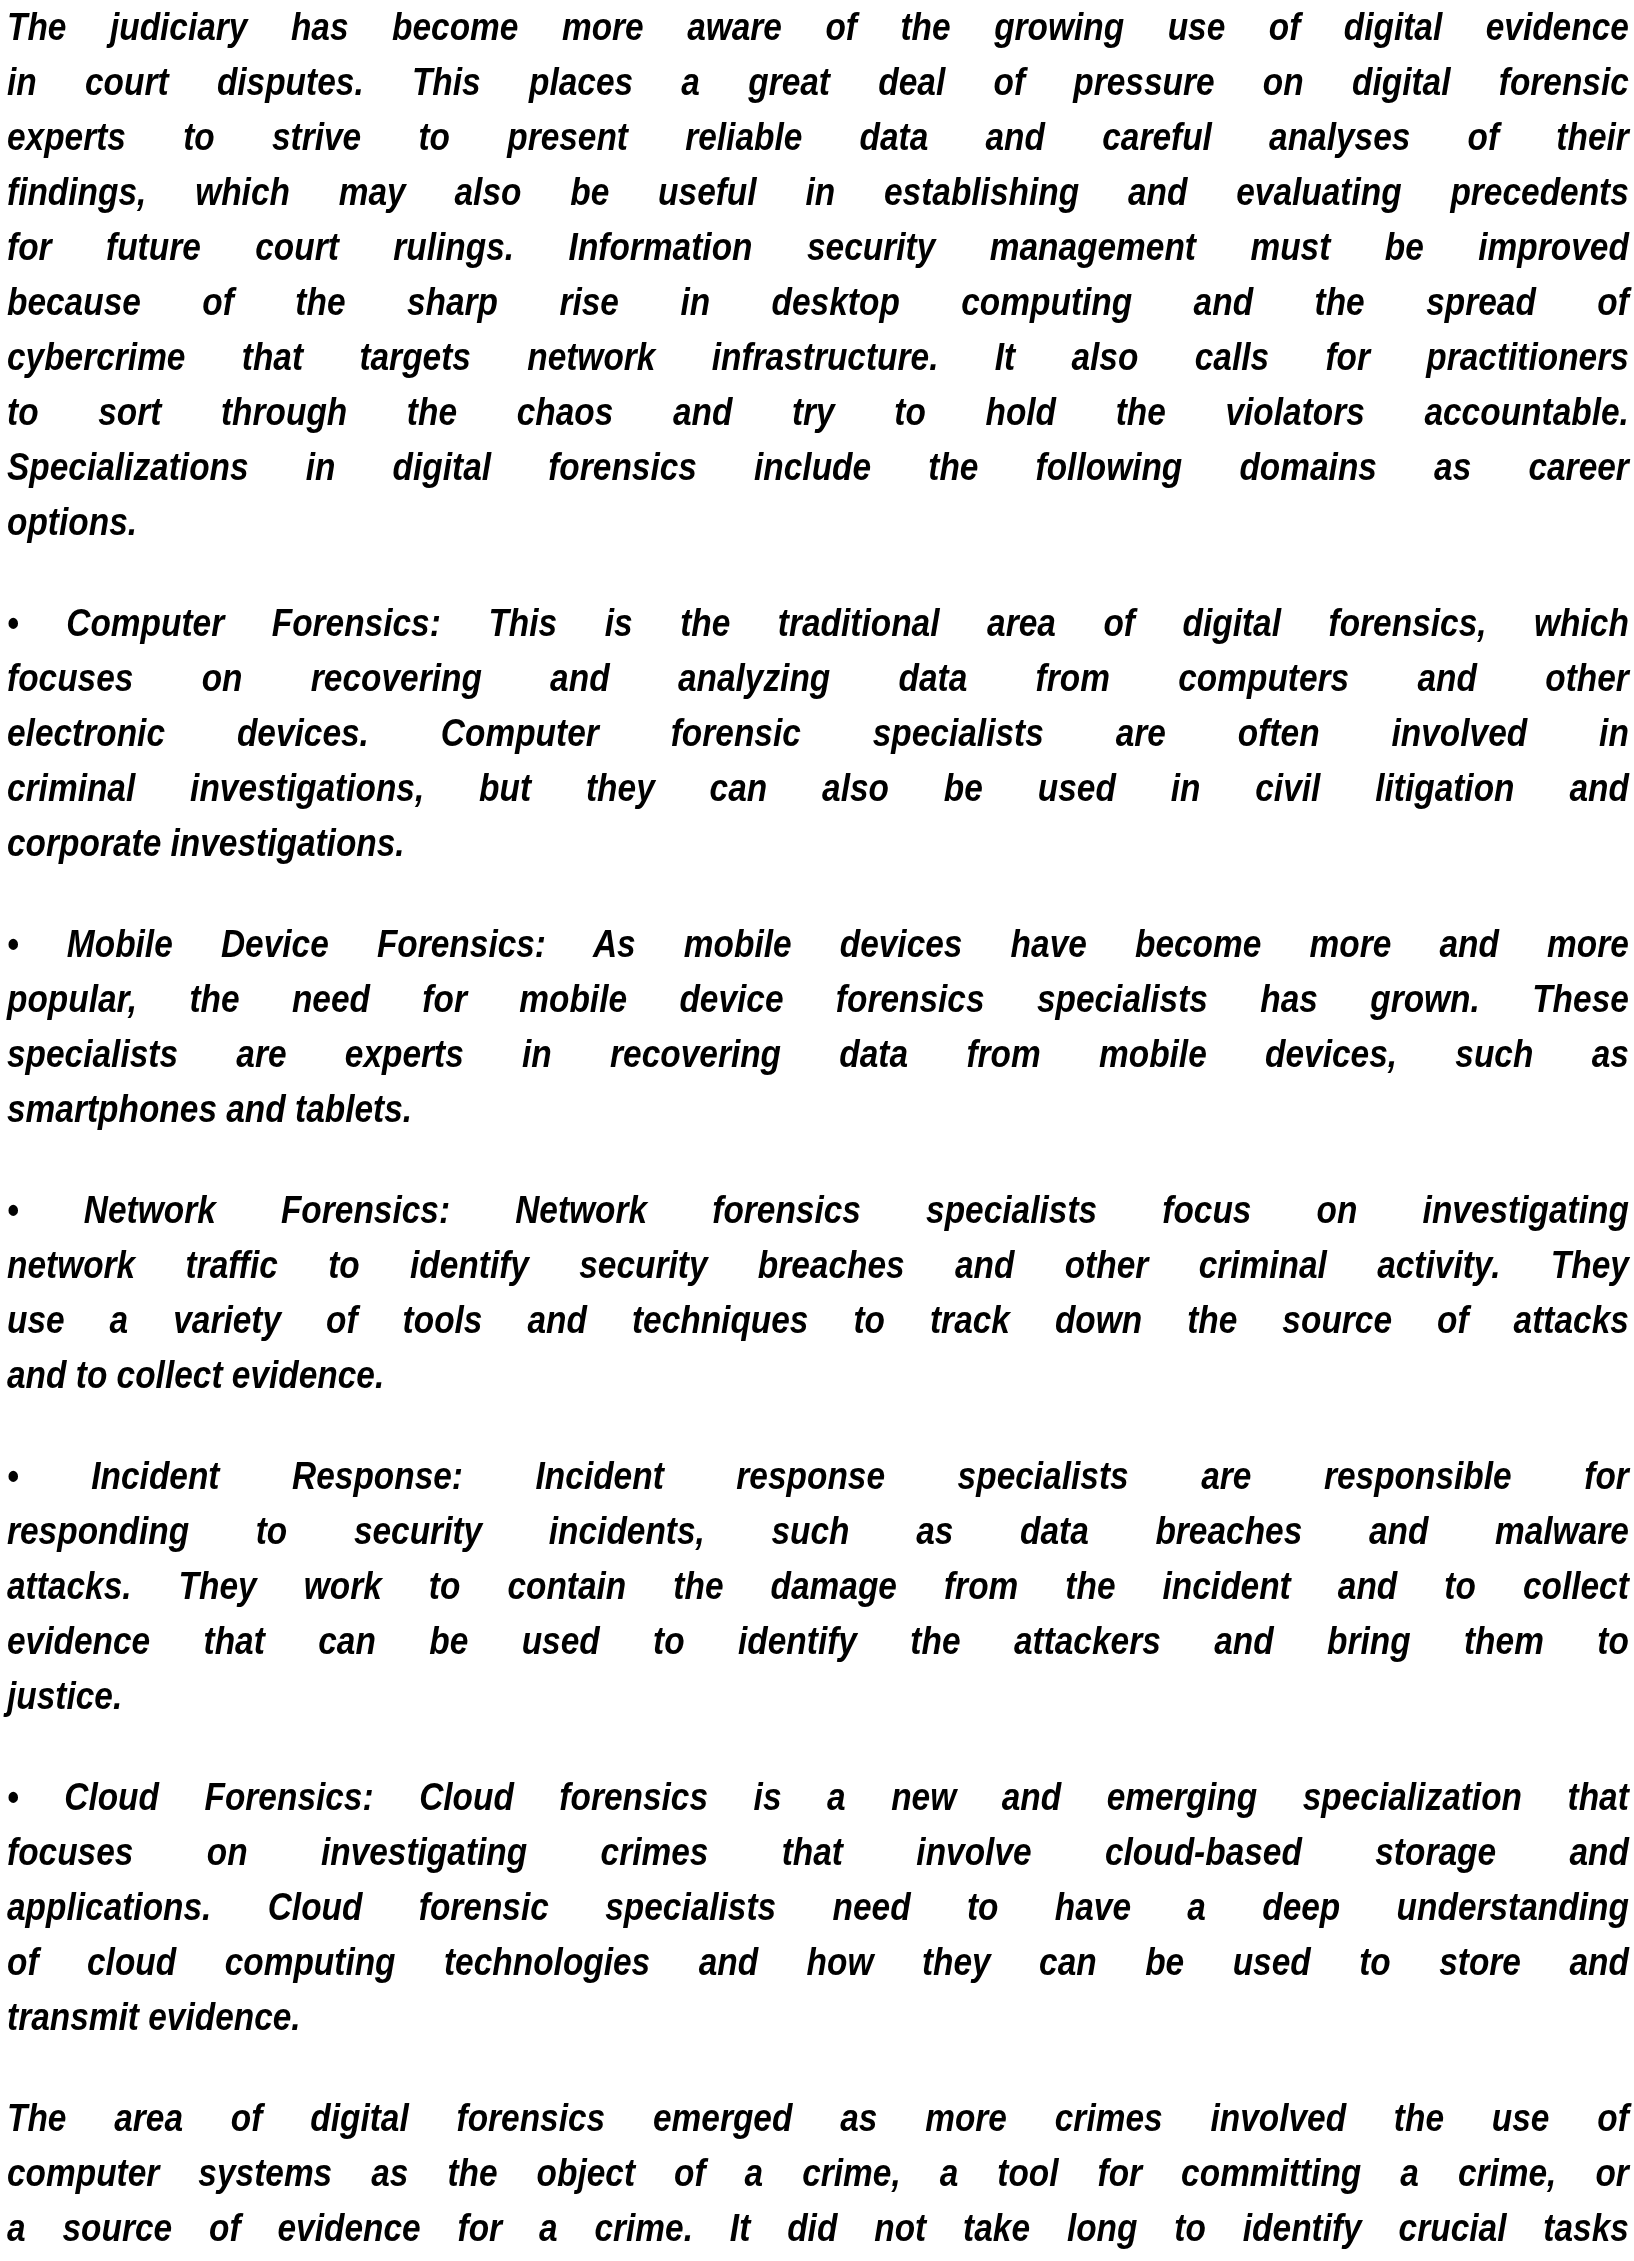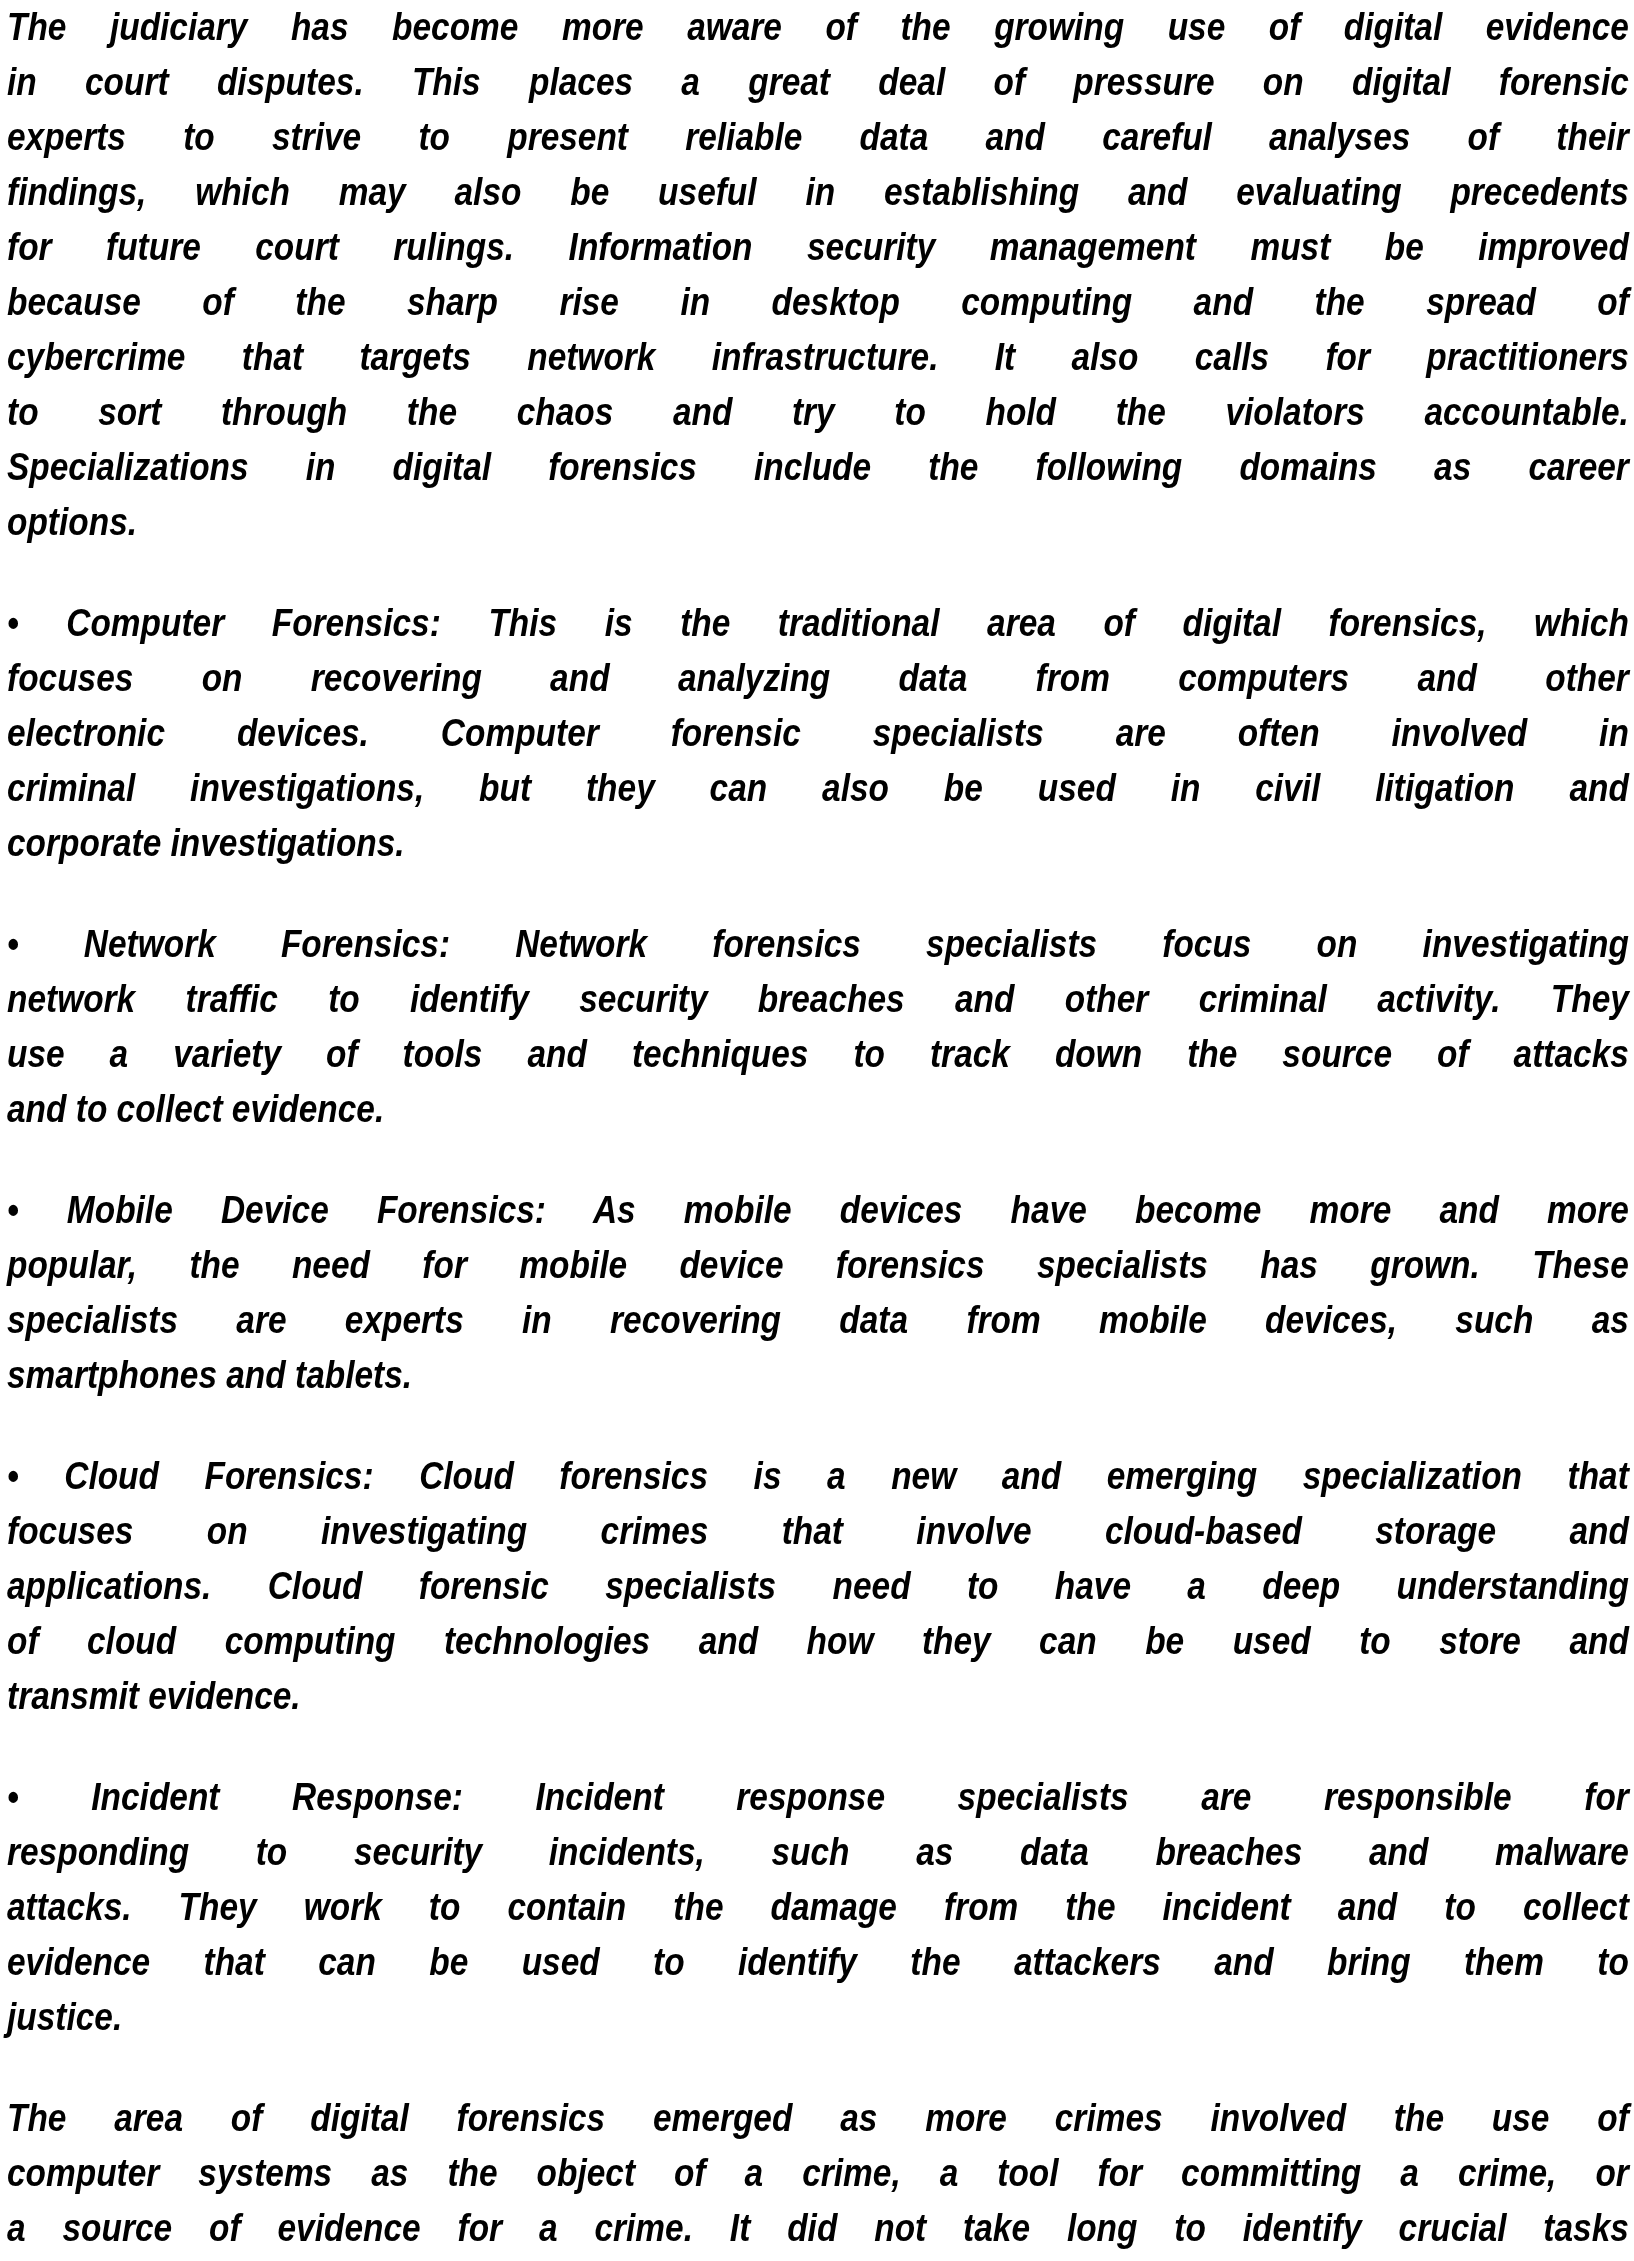--- a/index.html
+++ b/index.html
@@ -60,44 +60,44 @@
         <div class="line last">options.</div>
       </div>
       <div class="paragraph">
         <div class="line">• Computer Forensics: This is the traditional area of digital forensics, which</div>
         <div class="line">focuses on recovering and analyzing data from computers and other</div>
         <div class="line">electronic devices. Computer forensic specialists are often involved in</div>
         <div class="line">criminal investigations, but they can also be used in civil litigation and</div>
         <div class="line last">corporate investigations.</div>
       </div>
       <div class="paragraph">
+        <div class="line">• Mobile Device Forensics: As mobile devices have become more and more</div>
+        <div class="line">popular, the need for mobile device forensics specialists has grown. These</div>
+        <div class="line">specialists are experts in recovering data from mobile devices, such as</div>
+        <div class="line last">smartphones and tablets.</div>
+      </div>
+      <div class="paragraph">
         <div class="line">• Network Forensics: Network forensics specialists focus on investigating</div>
         <div class="line">network traffic to identify security breaches and other criminal activity. They</div>
         <div class="line">use a variety of tools and techniques to track down the source of attacks</div>
         <div class="line last">and to collect evidence.</div>
       </div>
       <div class="paragraph">
-        <div class="line">• Mobile Device Forensics: As mobile devices have become more and more</div>
-        <div class="line">popular, the need for mobile device forensics specialists has grown. These</div>
-        <div class="line">specialists are experts in recovering data from mobile devices, such as</div>
-        <div class="line last">smartphones and tablets.</div>
+        <div class="line">• Incident Response: Incident response specialists are responsible for</div>
+        <div class="line">responding to security incidents, such as data breaches and malware</div>
+        <div class="line">attacks. They work to contain the damage from the incident and to collect</div>
+        <div class="line">evidence that can be used to identify the attackers and bring them to</div>
+        <div class="line last">justice.</div>
       </div>
       <div class="paragraph">
         <div class="line">• Cloud Forensics: Cloud forensics is a new and emerging specialization that</div>
         <div class="line">focuses on investigating crimes that involve cloud-based storage and</div>
         <div class="line">applications. Cloud forensic specialists need to have a deep understanding</div>
         <div class="line">of cloud computing technologies and how they can be used to store and</div>
         <div class="line last">transmit evidence.</div>
-      </div>
-      <div class="paragraph">
-        <div class="line">• Incident Response: Incident response specialists are responsible for</div>
-        <div class="line">responding to security incidents, such as data breaches and malware</div>
-        <div class="line">attacks. They work to contain the damage from the incident and to collect</div>
-        <div class="line">evidence that can be used to identify the attackers and bring them to</div>
-        <div class="line last">justice.</div>
       </div>
       <div class="paragraph">
         <div class="line">The area of digital forensics emerged as more crimes involved the use of</div>
         <div class="line">computer systems as the object of a crime, a tool for committing a crime, or</div>
         <div class="line">a source of evidence for a crime. It did not take long to identify crucial tasks</div>
       </div>
     </div>
 </div>
 
 

